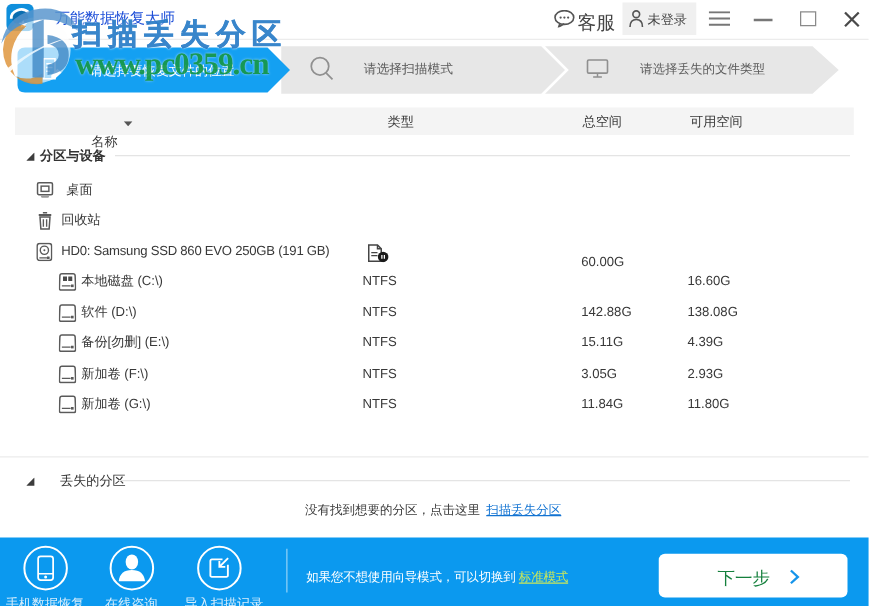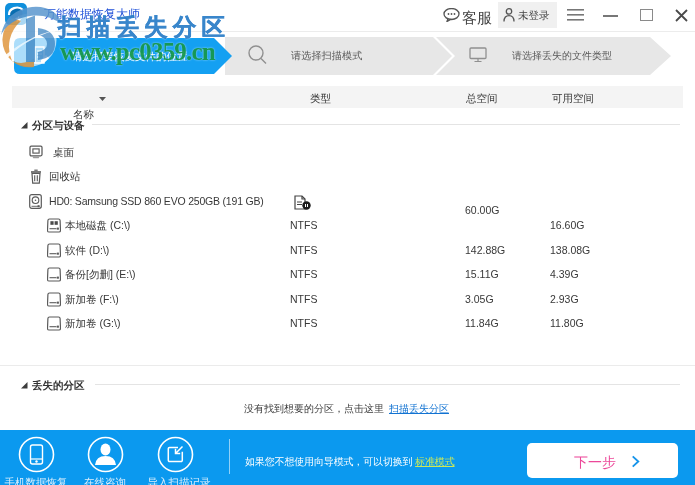--- a/index.html
+++ b/index.html
@@ -176,21 +176,21 @@
 </svg>
 <div class="txt" style="left:65px;top:317px;">新加卷 (G:\)</div>
 <div class="txt" style="left:290px;top:317px;">NTFS</div>
 <div class="txt" style="left:465px;top:317px;">11.84G</div>
 <div class="txt" style="left:550px;top:317px;">11.80G</div>
 
 <div class="abs" style="left:0px;top:365px;width:695px;height:1px;background:#ebebeb;"></div>
 <svg class="abs" style="left:21px;top:382px;" width="7" height="7" viewBox="0 0 7 7">
     <polygon points="6.5,0 6.5,6.5 0,6.5" fill="#3c3c3c"></polygon>
   </svg>
-<div class="txt" style="left:32px;top:379px;color:#333;font-weight:bold;">丢失的分区</div>
+<div class="txt" style="left:48px;top:379px;color:#333;font-weight:normal;">丢失的分区</div>
 <div class="abs" style="left:95px;top:384px;width:585px;height:1px;background:#e4e4e4;"></div>
 <div class="txt" style="left:244px;top:402.5px;font-size:10px;">没有找到想要的分区，点击这里</div>
 <div class="txt" style="left:389px;top:402.5px;font-size:10px;color:#1273d2;text-decoration:underline;">扫描丢失分区</div>
 
 <div class="abs" style="left:0;top:430px;width:695px;height:55px;background:#0b99ef;"></div>
 
 <svg class="abs" style="left:18px;top:436px;" width="37" height="37" viewBox="0 0 37 37">
   <circle cx="18.5" cy="18.5" r="17" fill="none" stroke="#fff" stroke-width="1.6"></circle>
   <rect x="12.5" y="9" width="12" height="19" rx="2" fill="none" stroke="#fff" stroke-width="1.4"></rect>
   <path d="M12.5 23 h12" stroke="#fff" stroke-width="1.2"></path>
@@ -209,21 +209,21 @@
   <circle cx="18.5" cy="18.5" r="17" fill="none" stroke="#fff" stroke-width="1.6"></circle>
   <path d="M21 11.5 h-8.5 a1.2 1.2 0 0 0 -1.2 1.2 v11.6 a1.2 1.2 0 0 0 1.2 1.2 h11.6 a1.2 1.2 0 0 0 1.2 -1.2 v-8.5" fill="none" stroke="#fff" stroke-width="1.5"></path>
   <path d="M25.5 10.5 L18.5 17.5 M18.5 12.8 v4.7 h4.7" fill="none" stroke="#fff" stroke-width="1.5"></path>
 </svg>
 <div class="abs" style="left:143px;top:476px;width:72px;text-align:center;font-size:10.5px;color:#d9eefc;">导入扫描记录</div>
 
 <div class="abs" style="left:229px;top:439px;width:1px;height:35px;background:rgba(255,255,255,0.55);"></div>
 <div class="abs" style="left:245px;top:455px;font-size:10px;letter-spacing:-0.15px;color:#fff;white-space:nowrap;">如果您不想使用向导模式，可以切换到 <span style="color:#cbe85a;text-decoration:underline;">标准模式</span></div>
 
 <div class="abs" style="left:527px;top:443px;width:151px;height:35px;background:#fff;border-radius:5px;"></div>
-<div class="abs" style="left:574px;top:453.5px;font-size:14px;color:#ec4899;">下一步</div>
+<div class="abs" style="left:574px;top:453.5px;font-size:14px;color:#15803d;">下一步</div>
 <svg class="abs" style="left:631px;top:455px;" width="9" height="13" viewBox="0 0 9 14">
   <path d="M1.5 1.5 L7.5 7 L1.5 12.5" fill="none" stroke="#1694ea" stroke-width="2"></path>
 </svg>
 
 <svg class="abs" style="left:0;top:0;" width="80" height="80" viewBox="0 0 80 80">
   <g opacity="0.9">
     <circle cx="30" cy="40" r="26.5" fill="rgba(253,253,253,0.72)"></circle>
     <path d="M13 18 A28 28 0 0 0 12 61 A34 34 0 0 1 21 21 Z" fill="rgba(222,148,58,0.92)"></path>
     <path d="M12 61 A28 28 0 0 0 34 67 L34 58.5 A23 23 0 0 1 12 61 Z" fill="rgba(222,148,58,0.92)"></path>
     <path d="M1 35 Q6 10 32 7 Q55 5 63 25 Q46 12.5 27 16.5 Q8 21 1 35 Z" fill="rgba(86,148,204,0.92)"></path>

